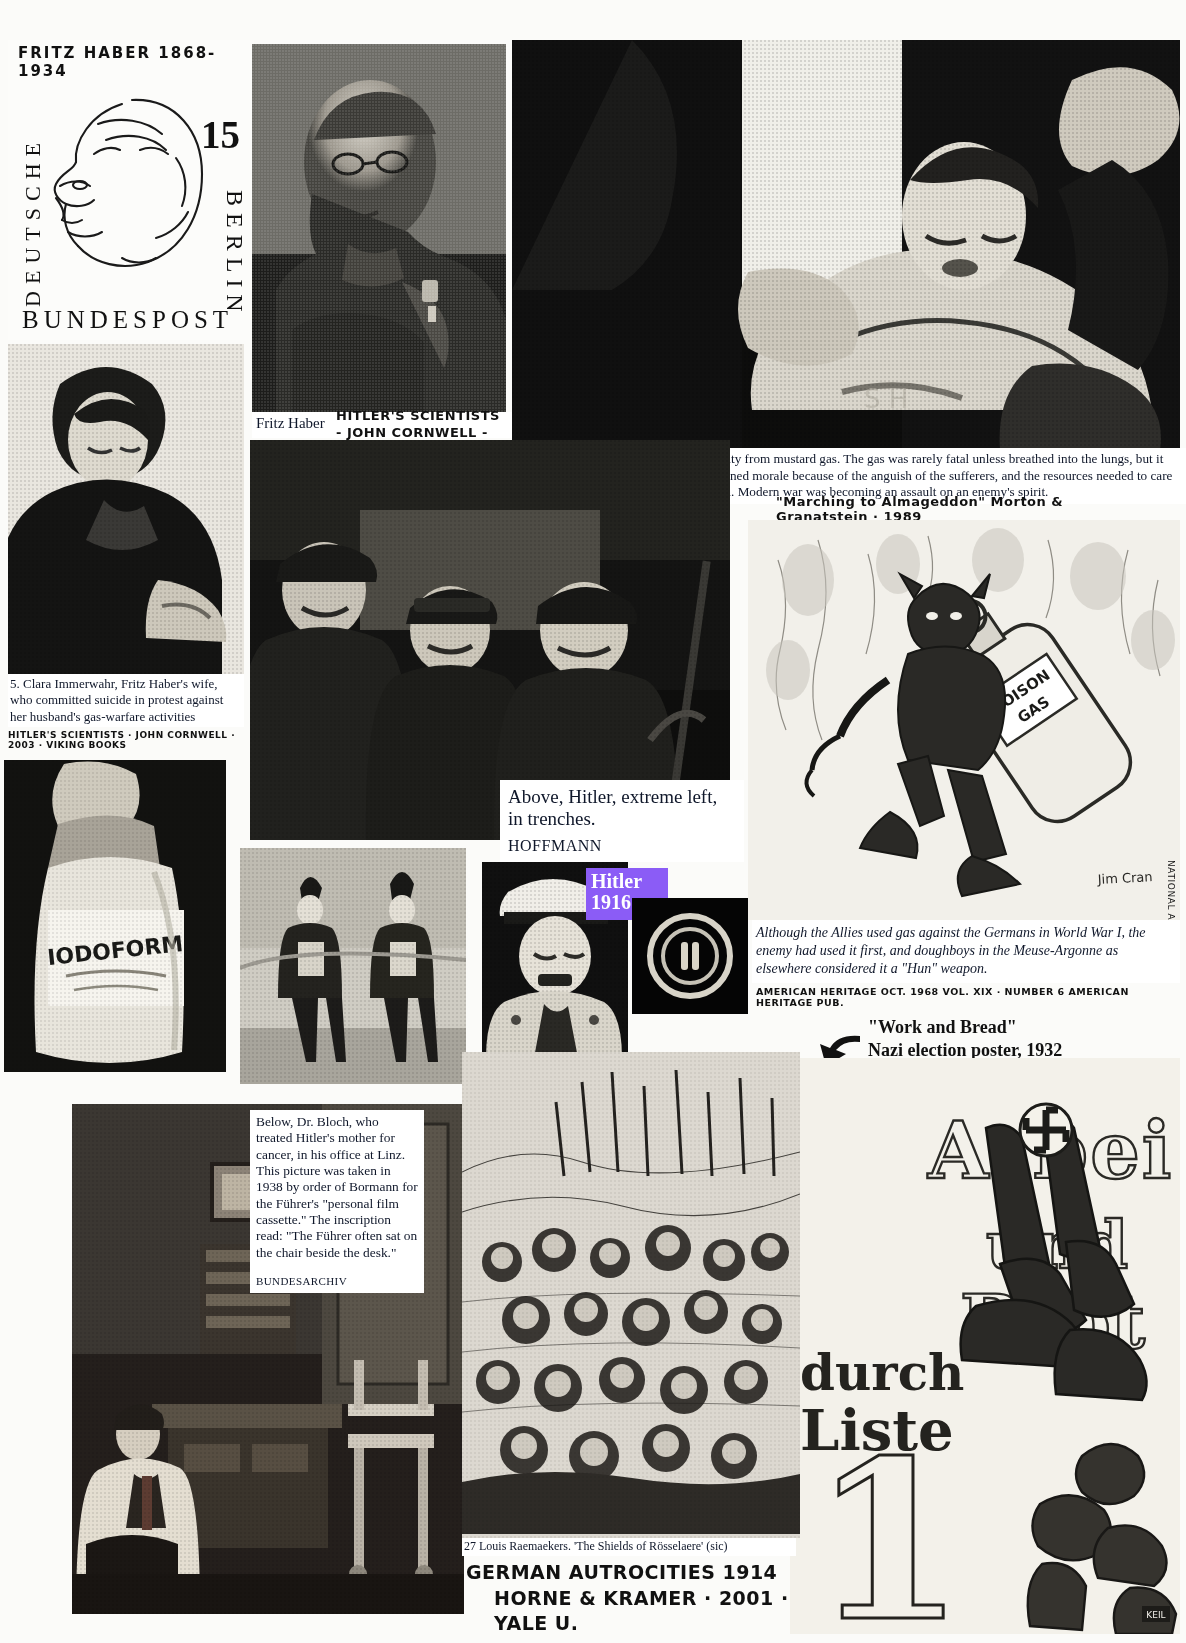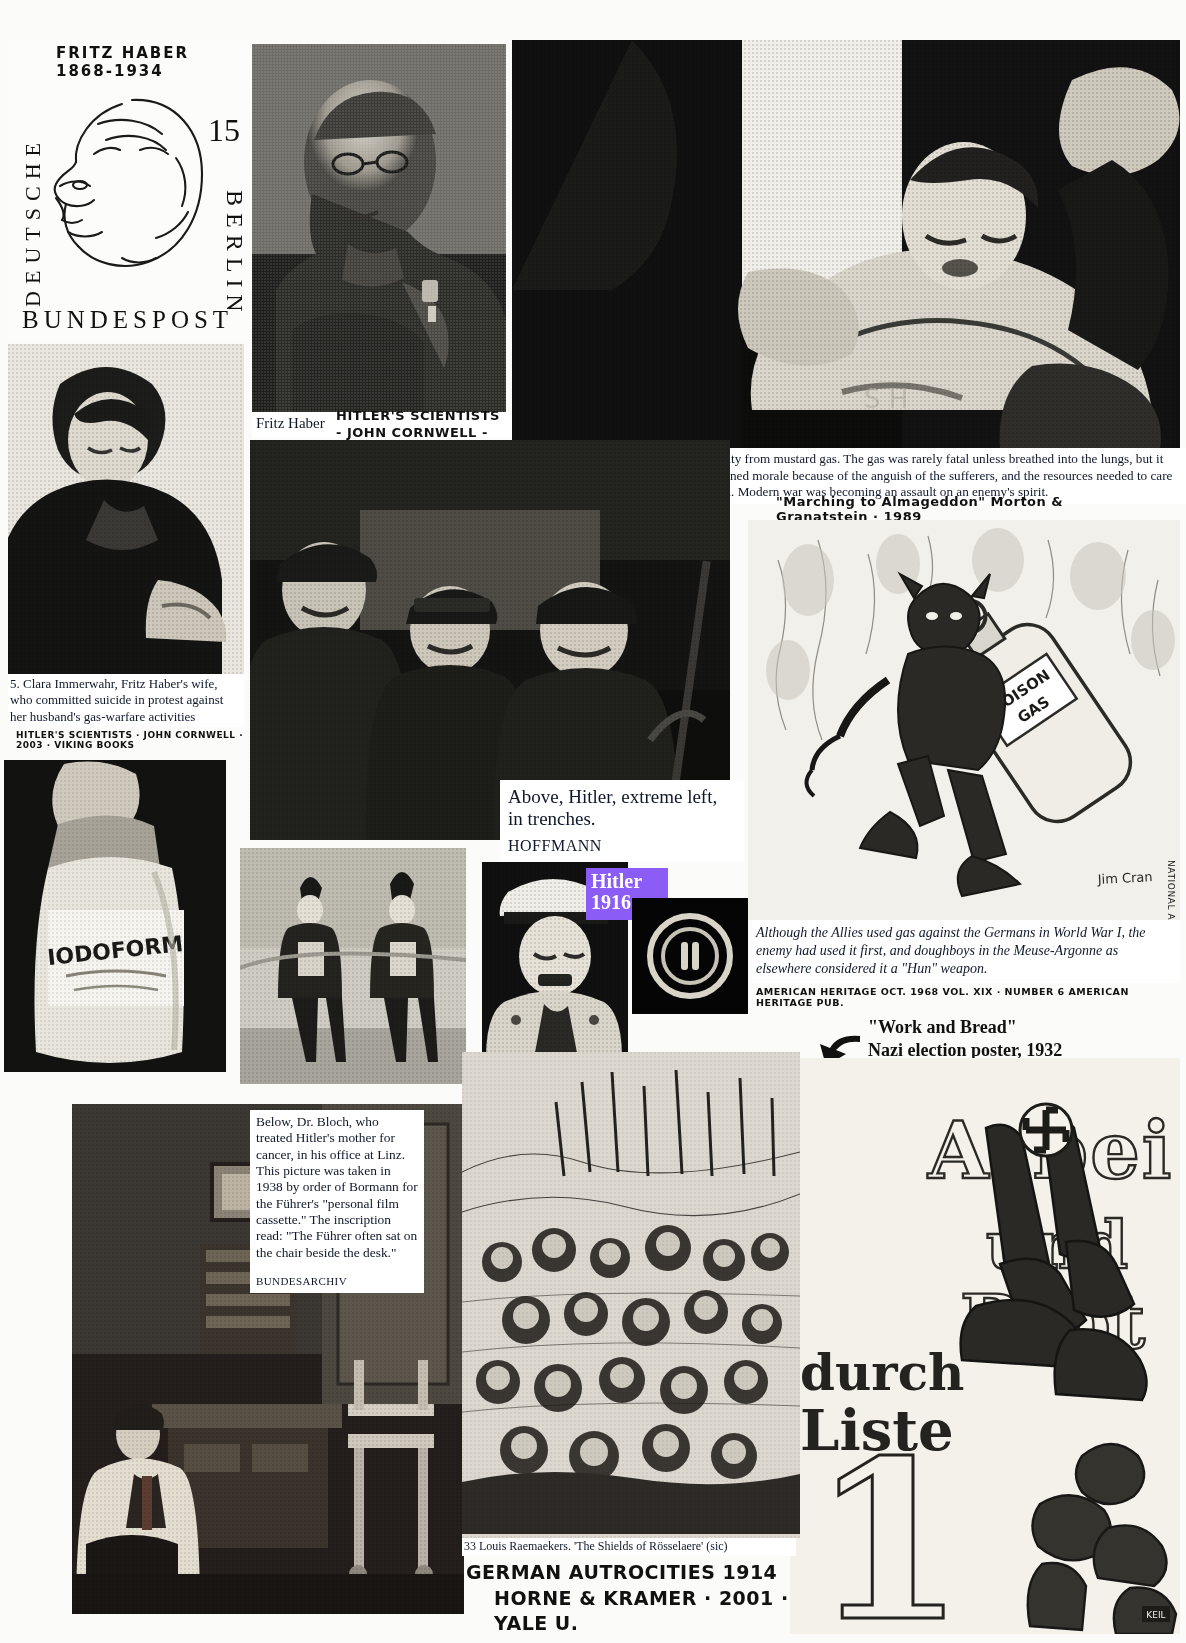--- a/index.html
+++ b/index.html
@@ -1,27 +1,27 @@
 <!DOCTYPE html>
 <html><head>
 <meta charset="utf-8">
 <style>
   html,body{margin:0;padding:0;background:#fff;}
   body{width:1186px;height:1643px;position:relative;overflow:hidden;
        font-family:"Liberation Serif", serif;color:#111;}
   .page{position:absolute;left:0;top:0;width:1186px;height:1643px;background:#fbfbf9;}
   .photo{position:absolute;overflow:hidden;background:#1a1a1a;}
   .cap{position:absolute;background:#fff;color:#0f172a;line-height:1.16;}
-  .hand{font-family:"DejaVu Sans", sans-serif;font-weight:700;letter-spacing:.3px;margin-left:38px;}
+  .hand{font-family:"DejaVu Sans", sans-serif;font-weight:700;letter-spacing:.3px;}
 
   
   .stamp{position:absolute;left:8px;top:40px;width:246px;height:300px;background:#fcfcfa;}
   .stamp .title{position:absolute;left:10px;top:4px;font-size:15px;letter-spacing:2px;
       font-family:"DejaVu Sans", sans-serif;color:#111;}
-  .stamp .num{position:absolute;right:14px;top:72px;font-size:32px;font-weight:400;
+  .stamp .num{position:absolute;right:14px;top:72px;font-size:39px;font-weight:700;
       font-family:"Liberation Serif",serif;}
   .stamp .vleft{position:absolute;left:12px;top:96px;writing-mode:vertical-rl;
       transform:rotate(180deg);font-size:22px;letter-spacing:7px;font-family:"Liberation Serif",serif;}
   .stamp .vright{position:absolute;right:6px;top:150px;writing-mode:vertical-rl;
       font-size:24px;letter-spacing:7px;font-family:"Liberation Serif",serif;}
   .stamp .bottom{position:absolute;left:14px;bottom:6px;font-size:25px;letter-spacing:5px;}
   .stamp svg{position:absolute;left:28px;top:48px;}
 
   
   .grain{position:absolute;inset:0;
@@ -138,21 +138,21 @@
       <path d="M80 104 q12 8 24 2" stroke="#333" stroke-width="3.5" fill="none"></path>
       <path d="M112 104 q12 6 20 0" stroke="#333" stroke-width="3.5" fill="none"></path>
       <path d="M44 148 q56 -26 116 2 q46 24 54 86 l0 94 l-224 0 l0 -96 q6 -62 54 -86 z" fill="#141413"></path>
       <path d="M96 156 q18 20 40 6 l14 34 q-36 20 -72 0 z" fill="#3a3936"></path>
       <path d="M150 236 q40 4 60 30 q10 16 8 32 l-80 -4 q-2 -38 12 -58 z" fill="#cdc8bb"></path>
       <path d="M154 262 q30 -6 48 12" stroke="#6d6a62" stroke-width="4" fill="none"></path>
     </svg>
     <div class="grain2" style="opacity:.30"></div>
   </div>
   <div class="cap" style="left:8px;top:674px;width:232px;padding:2px 2px;font-size:13px;line-height:1.26;">5. Clara Immerwahr, Fritz Haber's wife, who committed suicide in protest against her husband's gas-warfare activities</div>
-  <div class="handwrite" style="position:absolute;left:16px;top:730px;width:234px;font-size:9px;">HITLER'S SCIENTISTS · JOHN CORNWELL · 2003 · VIKING BOOKS</div>
+  <div class="handwrite" style="position:absolute;left:8px;top:730px;width:234px;font-size:9px;">HITLER'S SCIENTISTS · JOHN CORNWELL · 2003 · VIKING BOOKS</div>
 
   <div class="photo" style="left:250px;top:440px;width:480px;height:400px;">
     <svg width="480" height="400" viewBox="0 0 480 400" style="position:absolute;left:0;top:0">
       <rect width="480" height="400" fill="#141413"></rect>
       <rect x="0" y="0" width="480" height="120" fill="#23231f"></rect>
       <rect x="110" y="70" width="240" height="120" fill="#4e4c45"></rect>
       <path d="M0 250 h480 v150 h-480 z" fill="#0e0e0d"></path>
 
       <ellipse cx="74" cy="150" rx="42" ry="48" fill="#c9c4b8"></ellipse>
       <path d="M30 124 q44 -36 90 -6 q10 12 6 24 l-100 0 z" fill="#1a1a18"></path>
@@ -470,19 +470,19 @@
       </g>
       <path d="M0 430 q80 -18 170 -4 q90 14 168 -4 l0 60 l-338 0 z" fill="#2e2b27"></path>
       <g stroke="#1d1b18" stroke-width="1" opacity=".5" fill="none">
         <path d="M0 250 q120 -14 338 -6"></path>
           <path d="M0 300 q140 -16 338 -4"></path>
         <path d="M0 360 q130 -14 338 -6"></path>
       </g>
     </svg>
     <div class="grain2" style="opacity:.16"></div>
   </div>
-  <div class="cap" style="left:462px;top:1538px;width:330px;font-size:12px;padding:2px;">33   Louis Raemaekers. 'The Shields of Rösselaere' (sic)</div>
+  <div class="cap" style="left:462px;top:1538px;width:330px;font-size:12px;padding:2px;">27   Louis Raemaekers. 'The Shields of Rösselaere' (sic)</div>
   <div class="handwrite" style="position:absolute;left:466px;top:1560px;width:360px;font-size:19px;line-height:1.35;">
     <div>GERMAN AUTROCITIES  1914</div>
     <div style="margin-left:28px">HORNE &amp; KRAMER · 2001 · YALE U.</div>
   </div>
 
 </div>
 
 </body></html>

